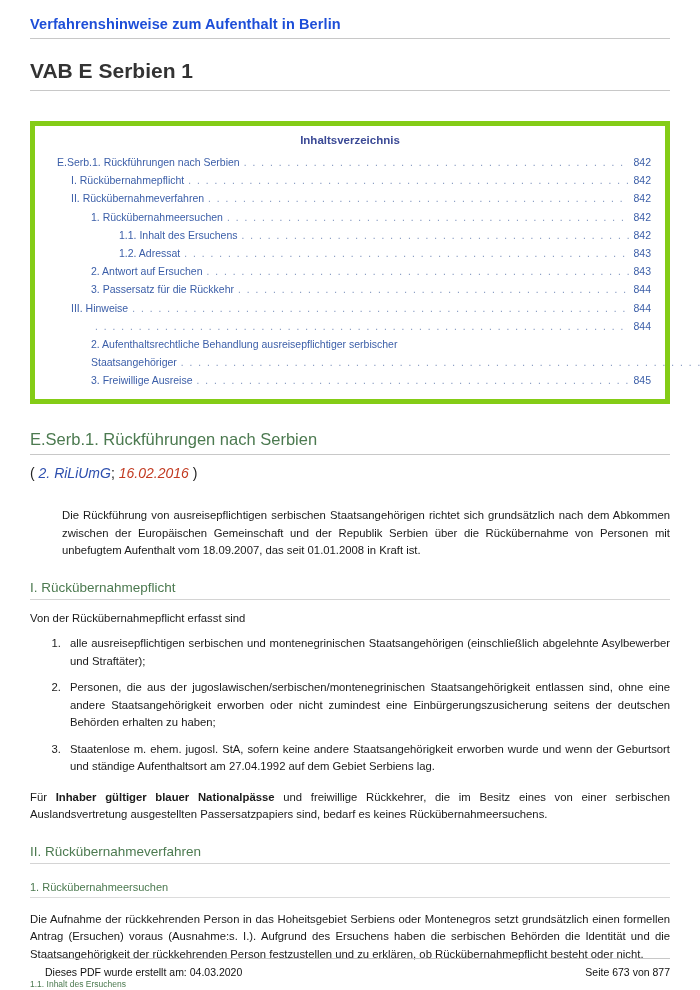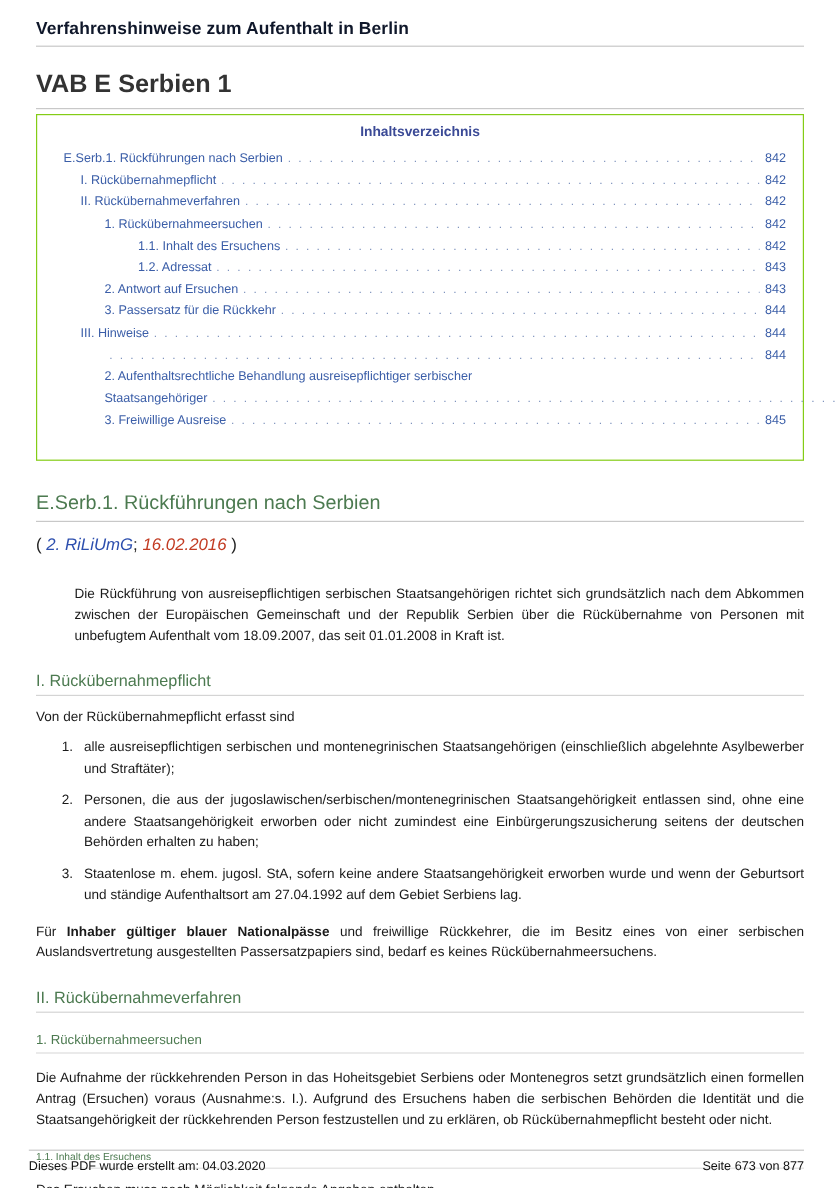--- a/index.html
+++ b/index.html
@@ -19,39 +19,39 @@
     box-sizing: border-box;
     width: 700px;
     height: 990px;
     padding: 16px 30px 0 30px;
     position: relative;
   }
   
   .doc-header {
     font-size: 14.5px;
     font-weight: bold;
-    color: #0f172a;
+    color: #1d4ed8;
     padding-bottom: 6px;
     border-bottom: 1px solid #c8c8c8;
     letter-spacing: 0.1px;
   }
   
   .doc-title {
     font-size: 21px;
     font-weight: bold;
     color: #333;
     margin-top: 20px;
     padding-bottom: 7px;
     border-bottom: 1px solid #c8c8c8;
   }
   
   .toc-box {
-    border: 1px solid #84cc16;
-    margin-top: 4px;
-    padding: 8px 14px 24px 14px;
+    border: 5px solid #84cc16;
+    margin-top: 30px;
+    padding: 8px 14px 10px 14px;
     background: #fff;
   }
   .toc-title {
     text-align: center;
     color: #3b4a96;
     font-weight: bold;
     font-size: 11.5px;
     margin-bottom: 7px;
   }
   .toc-row {
@@ -152,21 +152,21 @@
     line-height: 1.55;
   }
   ol.numlist li {
     margin-bottom: 9px;
     padding-left: 6px;
     text-align: justify;
   }
   
   .footer {
     position: absolute;
-    left: 24px;
+    left: 45px;
     right: 30px;
     bottom: 12px;
     border-top: 1px solid #c8c8c8;
     padding-top: 7px;
     font-size: 10.5px;
     color: #111;
     display: flex;
     justify-content: space-between;
   }
 </style>

